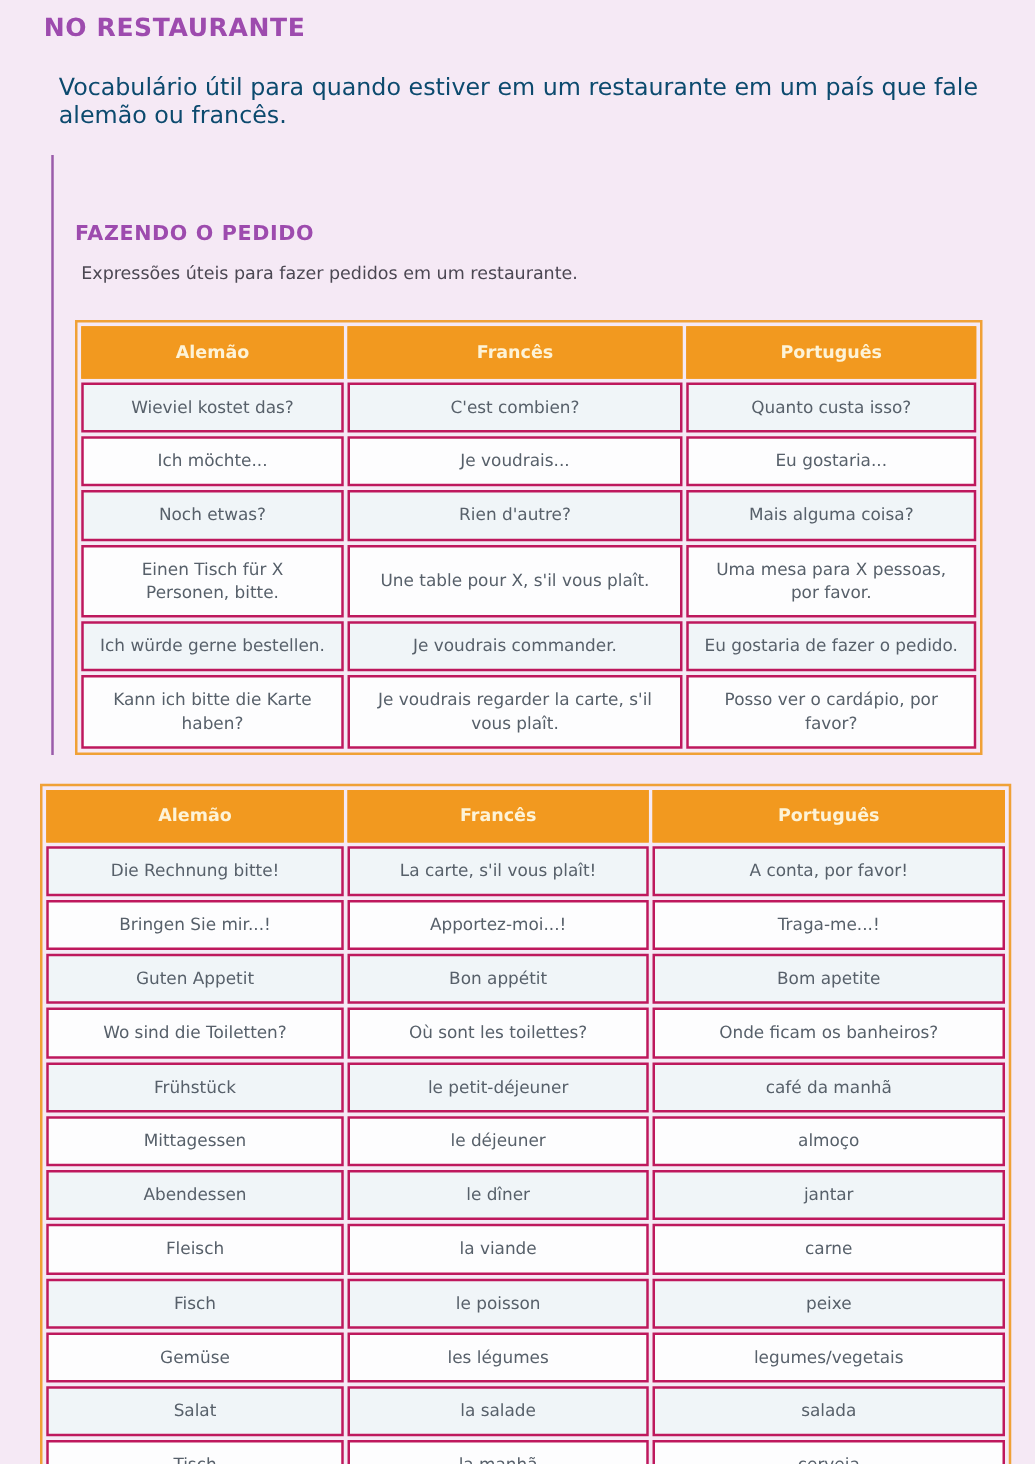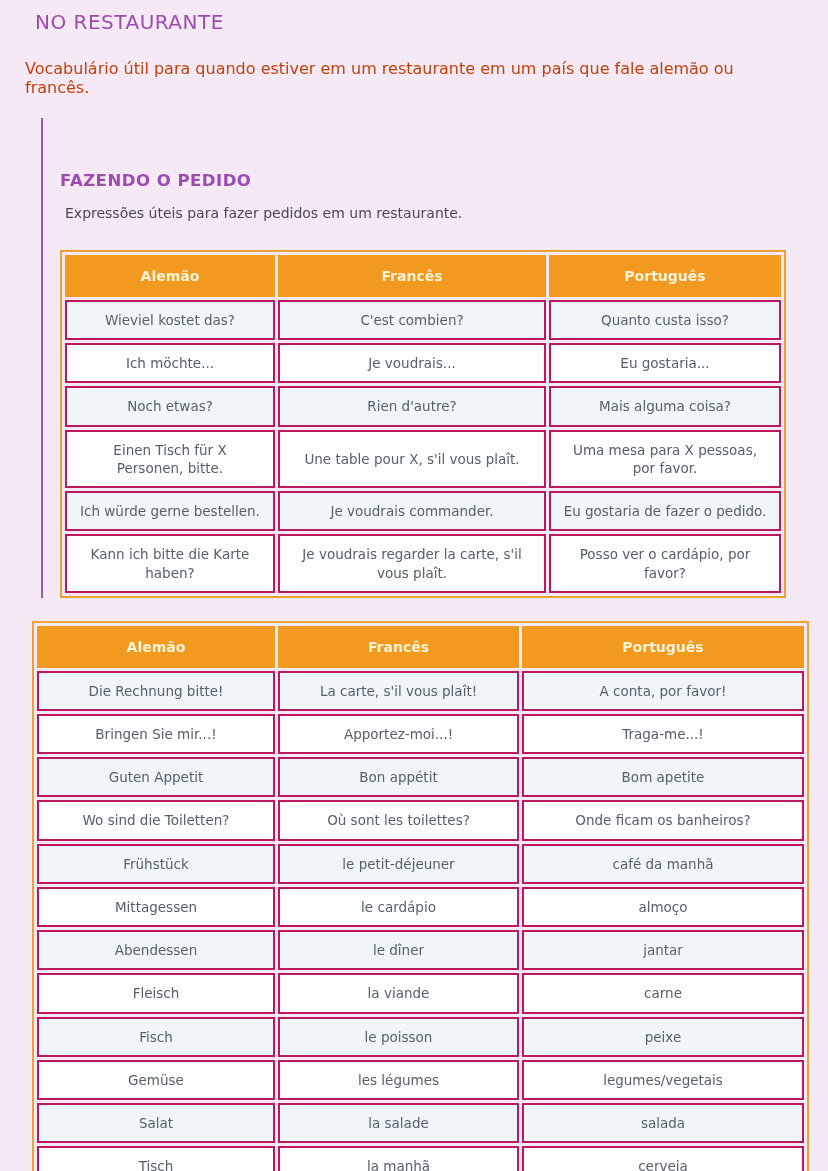--- a/index.html
+++ b/index.html
@@ -6,28 +6,28 @@
   html, body {
     width: 828px;
     background: #f5e9f5;
     font-family: "DejaVu Sans", "Liberation Sans", sans-serif;
   }
   body { min-height: 1171px; overflow: hidden; }
 
   .page-title {
     margin: 10px 0 0 35px;
     font-size: 20px;
-    font-weight: normal;
+    font-weight: bold;
     letter-spacing: 0.5px;
     color: #9d4bae;
   }
   .intro-text {
-    margin: 25px 35px 0 25px;
-    font-size: 16px;
-    color: #c2410c;
+    margin: 25px 35px 0 47px;
+    font-size: 19px;
+    color: #0c4a6e;
   }
   .section {
     margin: 21px 28px 0 41px;
     border-left: 2px solid #9a5caa;
     padding: 5px 0 0 17px;
   }
   .section-title {
     font-size: 16.5px;
     font-weight: bold;
     letter-spacing: 0.5px;
@@ -167,21 +167,21 @@
         <td>Où sont les toilettes?</td>
         <td>Onde ficam os banheiros?</td>
       </tr>
       <tr>
         <td>Frühstück</td>
         <td>le petit-déjeuner</td>
         <td>café da manhã</td>
       </tr>
       <tr>
         <td>Mittagessen</td>
-        <td>le cardápio</td>
+        <td>le déjeuner</td>
         <td>almoço</td>
       </tr>
       <tr>
         <td>Abendessen</td>
         <td>le dîner</td>
         <td>jantar</td>
       </tr>
       <tr>
         <td>Fleisch</td>
         <td>la viande</td>

